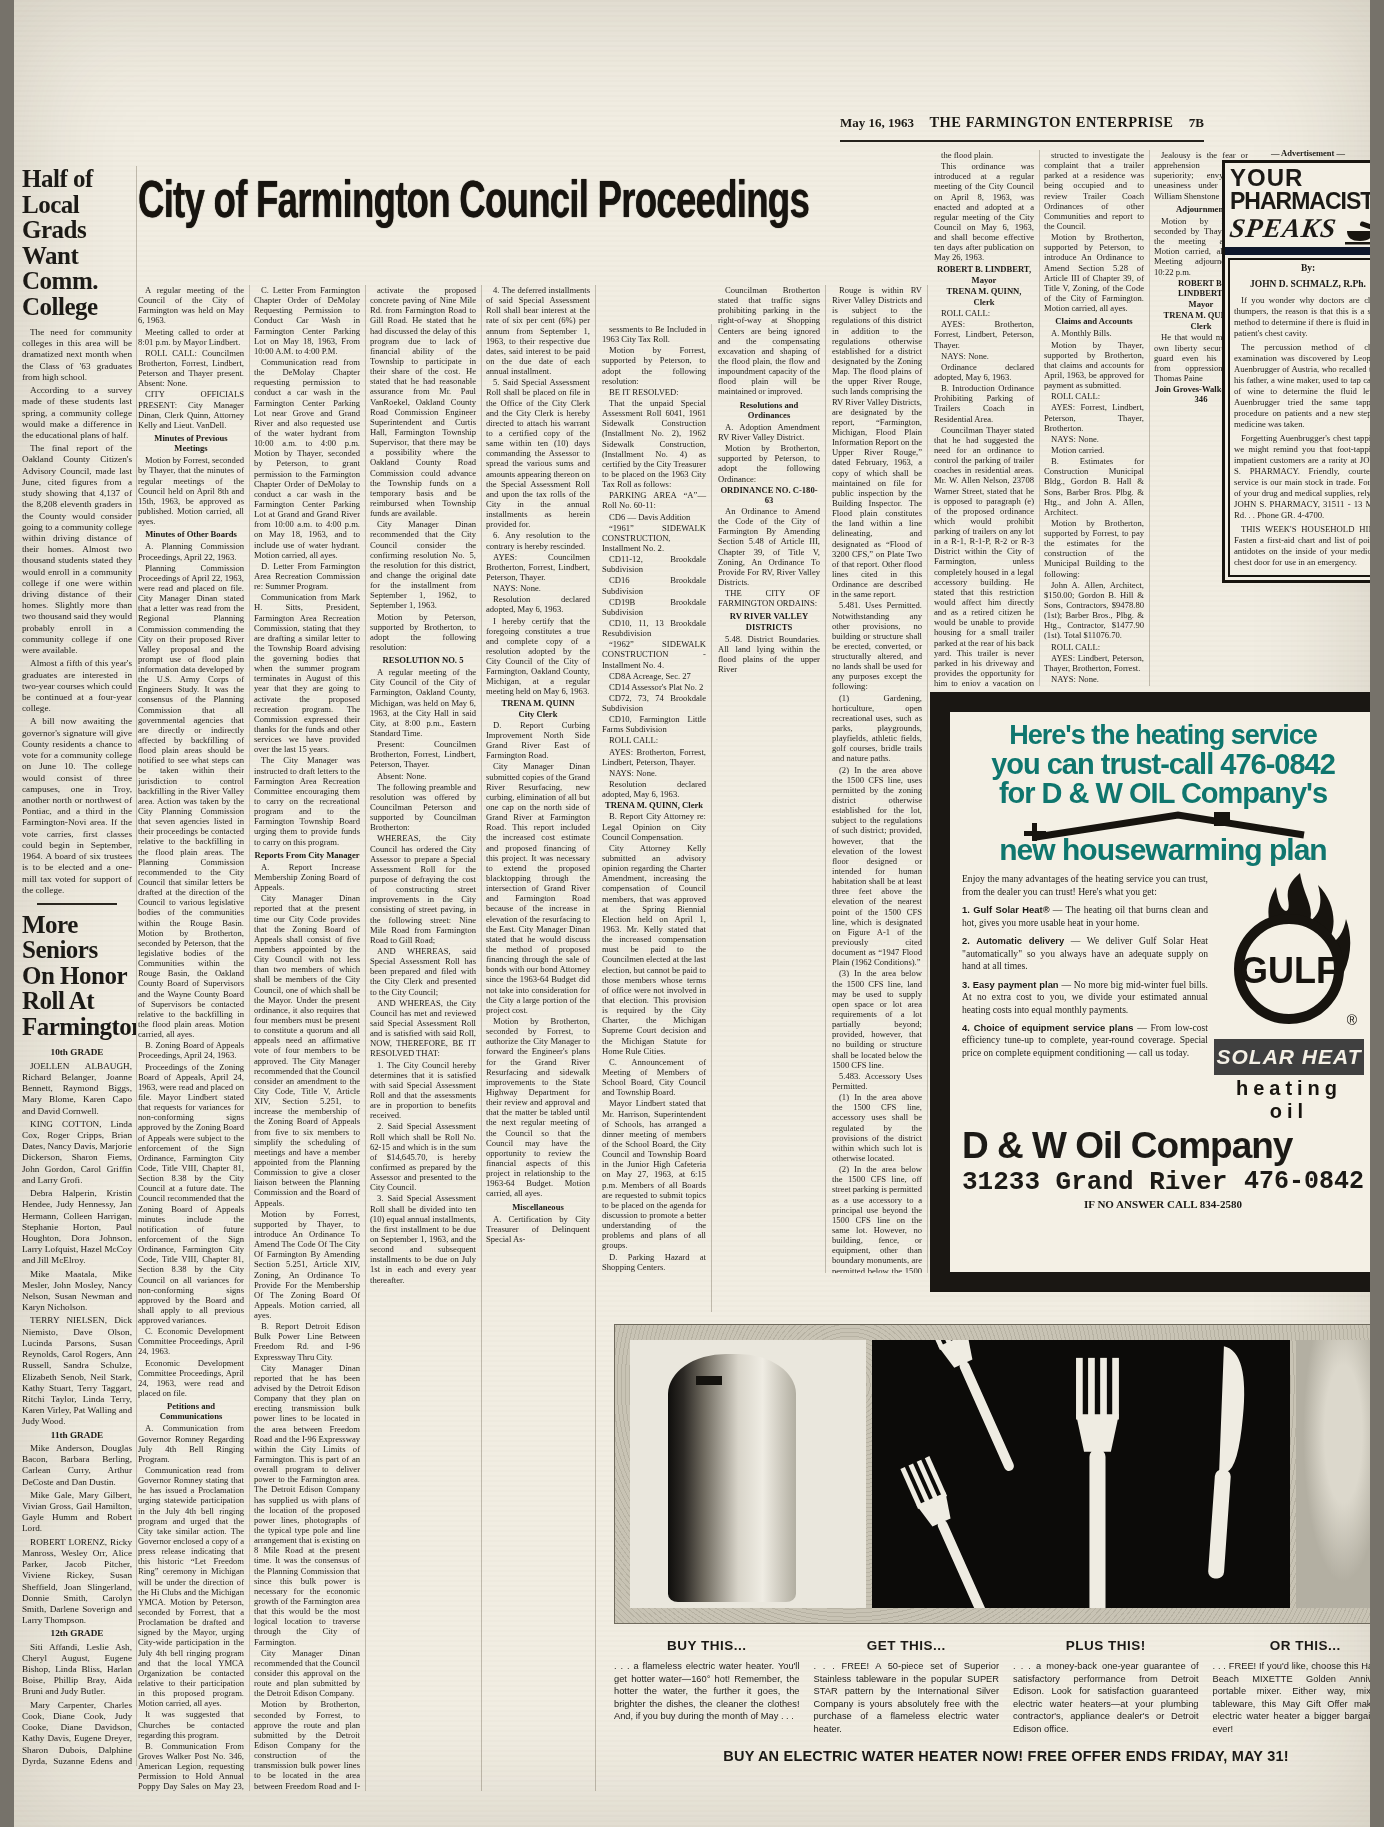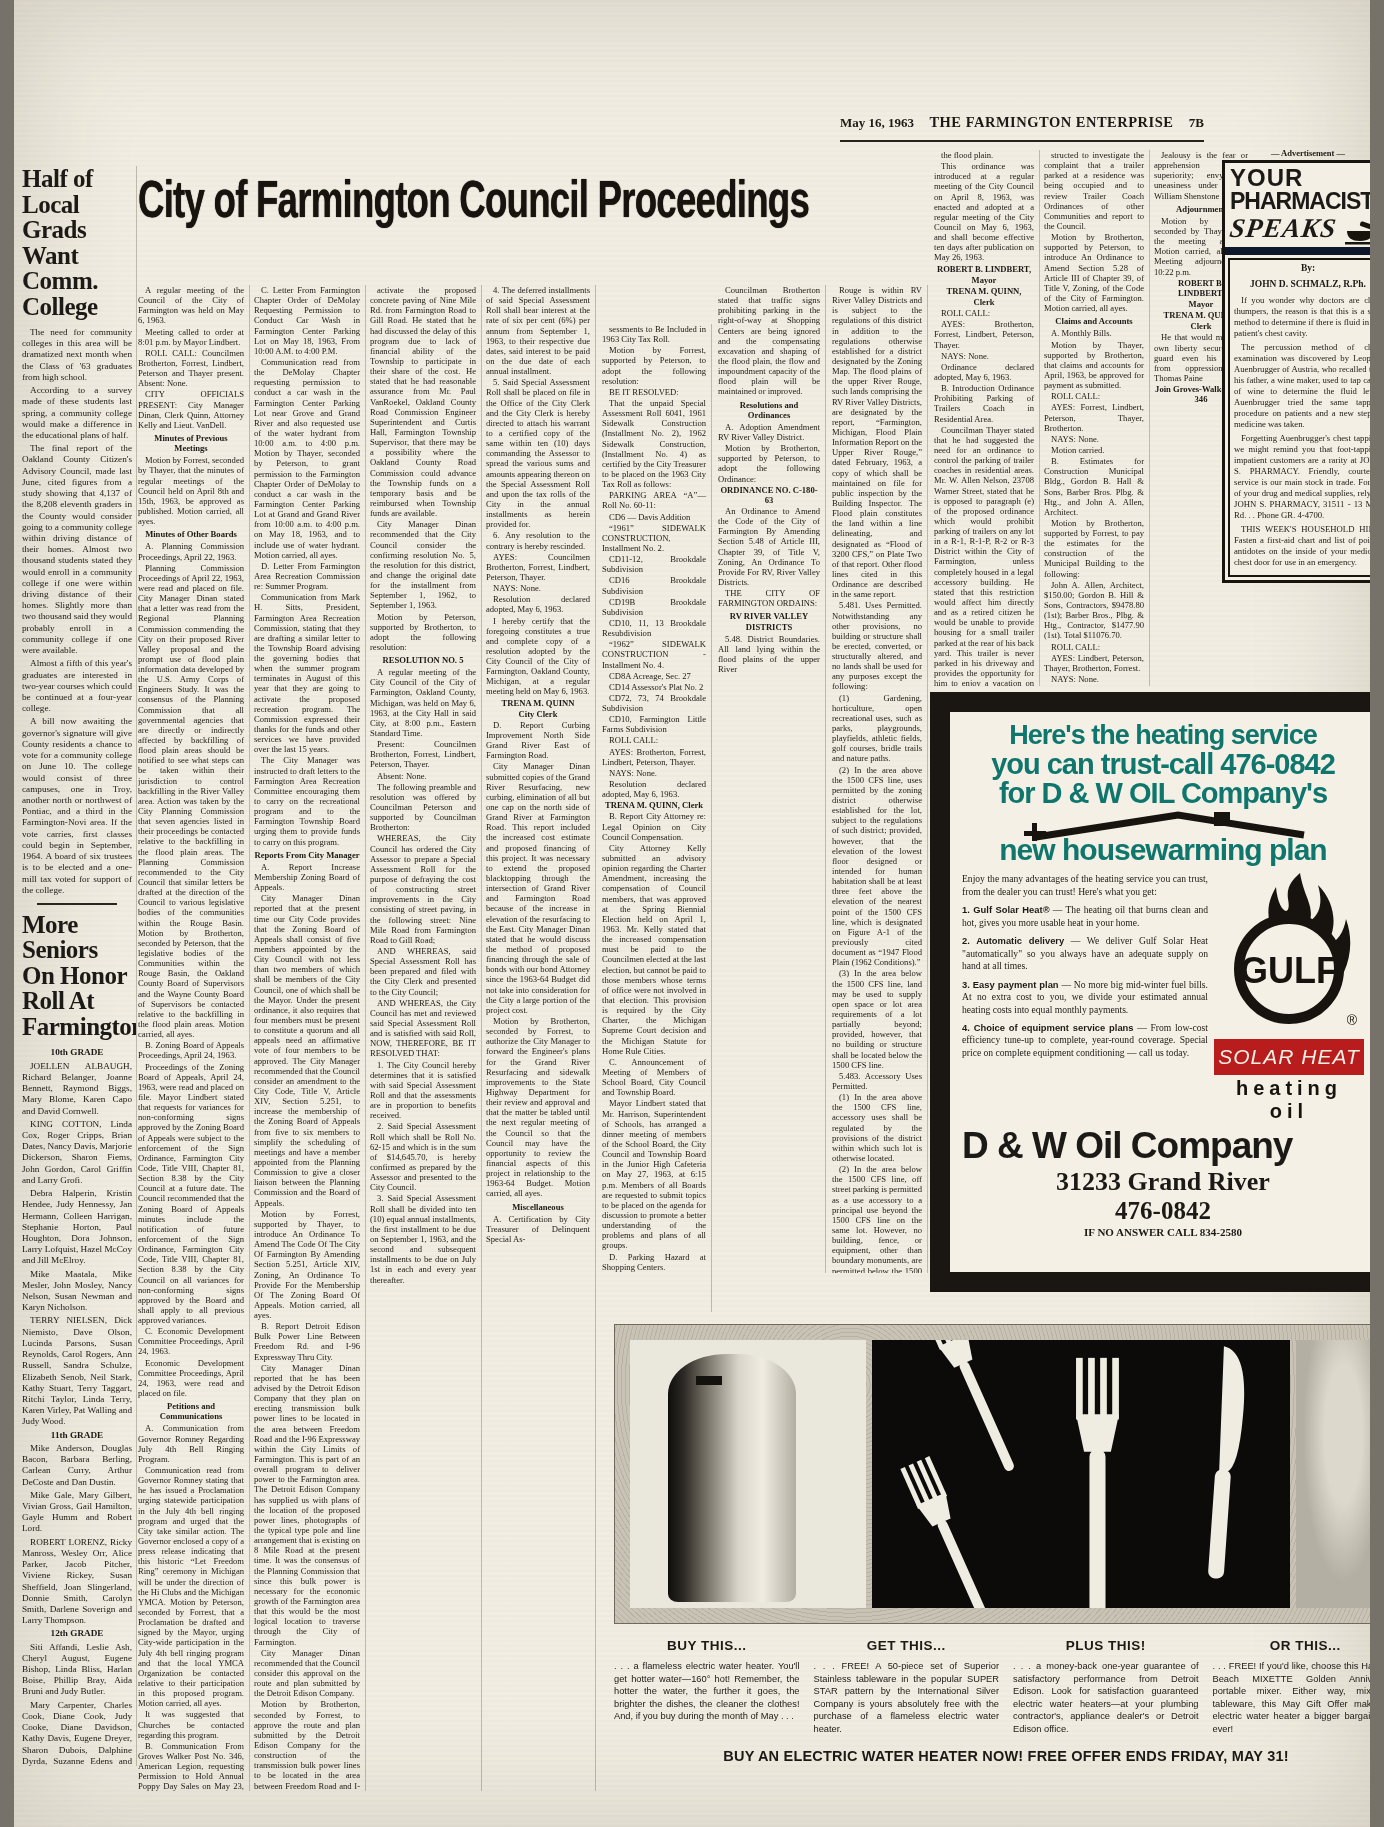--- a/index.html
+++ b/index.html
@@ -47,24 +47,24 @@
   .dw-head .h1{font-size:27px;letter-spacing:-1px;}
   .dw-head .h2{font-size:29px;letter-spacing:-1px;}
   .dw-head .h3{font-size:29px;letter-spacing:-1px;}
   .dw-head .h4{font-size:30px;letter-spacing:-1px;margin-top:-4px;}
   .dw-roof{display:block;margin:2px auto -6px;}
   .dw-row{display:flex;margin-top:8px;}
   .dw-body{width:260px;font-size:9.6px;line-height:1.3;text-align:justify;}
   .dw-body p{margin:0 0 6px;}
   .dw-body b{font-family:"Liberation Sans",sans-serif;font-size:9.4px;}
   .gulf{width:158px;margin-left:6px;text-align:center;}
-  .solarheat{background:#b91c1c;color:#f4f0e5;font-family:"Liberation Sans",sans-serif;font-weight:normal;font-style:italic;font-size:21px;letter-spacing:1px;padding:6px 2px;margin:2px 0 2px;}
+  .solarheat{background:#404040;color:#f4f0e5;font-family:"Liberation Sans",sans-serif;font-weight:bold;font-style:italic;font-size:21px;letter-spacing:1px;padding:6px 2px;margin:2px 0 2px;}
   .heatingoil{font-family:"Liberation Sans",sans-serif;font-weight:bold;font-size:20px;letter-spacing:5px;color:#17140f;}
   .dw-company{font-family:"Liberation Sans",sans-serif;font-weight:bold;font-size:37px;letter-spacing:-1px;margin-top:2px;}
-  .dw-addr-row{display:flex;justify-content:space-between;align-items:center;font-family:Liberation Serif, serif;font-weight:bold;flex-direction:column;}
+  .dw-addr-row{display:flex;justify-content:space-between;align-items:flex-start;font-family:Liberation Mono, monospace;font-weight:bold;}
   .dw-addr{font-size:26px;}
   .dw-phone{font-size:25px;}
   .dw-noanswer{font-size:11px;text-align:center;font-weight:bold;margin-top:1px;font-family:"Liberation Serif",serif;}
   
   .edison{position:absolute;left:600px;top:1296px;width:784px;height:486px;margin-top:28px;}
   .ed-photos{background:#c8c3b4;background-image:repeating-radial-gradient(circle at 30% 20%,rgba(60,55,40,.12) 0 1px,transparent 1px 4px);padding:15px;display:flex;gap:6px;height:300px;box-sizing:border-box;border:1px solid #6e695c;}
   .ed-heater-panel{width:236px;background:#eae7dd;position:relative;}
   .heater{position:absolute;left:38px;top:14px;width:128px;height:248px;border-radius:58px 58px 10px 10px/40px 40px 8px 8px;
     background:linear-gradient(90deg,#0f0e0c 0,#2c2925 12%,#6f6a5f 28%,#d8d4c9 55%,#efecE3 74%,#b2ae a1 100%);
     background:linear-gradient(90deg,#0f0e0c 0,#2c2925 12%,#6f6a5f 28%,#d8d4c9 55%,#efece3 74%,#b2aea1 100%);}

